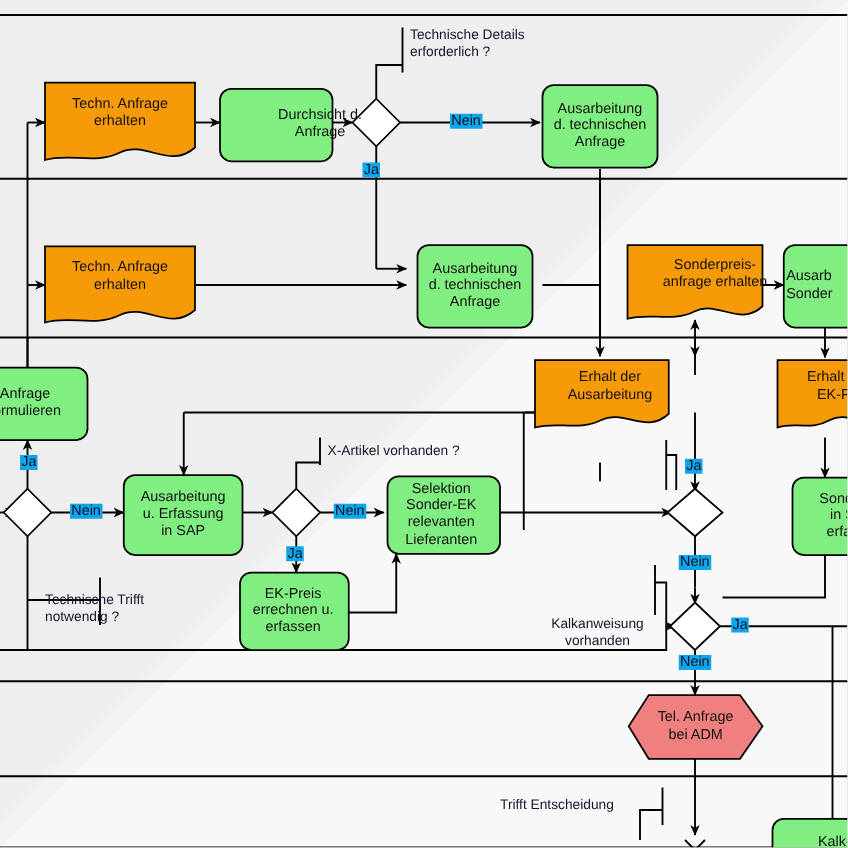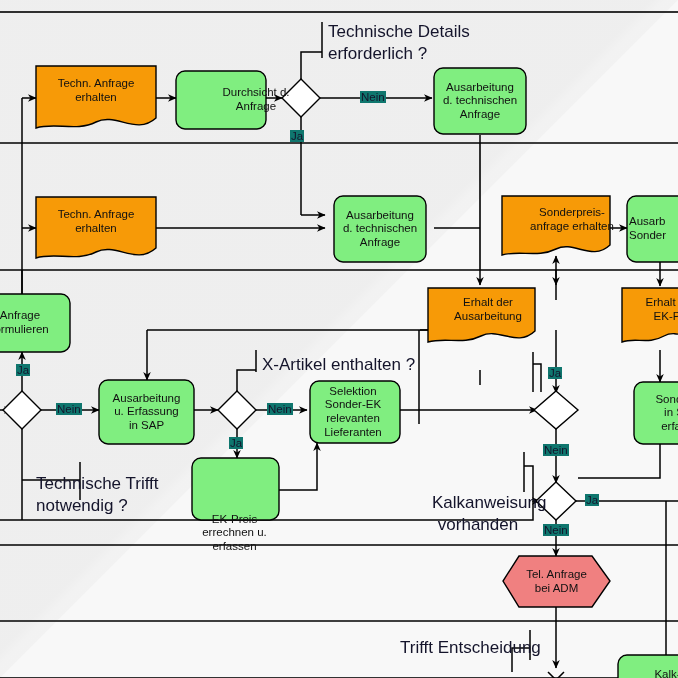--- a/index.html
+++ b/index.html
@@ -17,27 +17,27 @@
     text-align:center;
     line-height:1.18;
     white-space:pre;
     display:flex;align-items:center;justify-content:center;
     pointer-events:none;
   }
   .edgelbl{
     position:absolute;
     font-size:11.5px;
     color:#14142b;
-    background:#0f766e;
+    background:#0ea5e9;
     padding:0 1px;
     white-space:nowrap;
   }
   .annot{
     position:absolute;
-    font-size:17px;
+    font-size:11px;
     color:#14142b;
     white-space:pre;
     line-height:1.28;
   }
 </style>
 </head>
 <body>
 
 <div id="stage">
 
@@ -281,21 +281,21 @@
   <div class="nodelbl" style="left:516px;top:196px;width:112px;height:48px;">Sonderpreis-
 anfrage erhalten</div>
   <div class="nodelbl" style="left:629px;top:196px;width:70px;height:66px;text-align:left;justify-content:flex-start;">Ausarb
 Sonder</div>
 
   <div class="nodelbl" style="left:-30px;top:294px;width:100px;height:58px;">Anfrage
 formulieren</div>
   <div class="nodelbl" style="left:99px;top:380px;width:95px;height:64px;">Ausarbeitung
 u. Erfassung
 in SAP</div>
-  <div class="nodelbl" style="left:192px;top:458px;width:85px;height:62px;margin-top:44px;">EK-Preis
+  <div class="nodelbl" style="left:192px;top:458px;width:85px;height:62px;">EK-Preis
 errechnen u.
 erfassen</div>
   <div class="nodelbl" style="left:310px;top:381px;width:86px;height:62px;">Selektion
 Sonder-EK
 relevanten
 Lieferanten</div>
   <div class="nodelbl" style="left:428px;top:288px;width:120px;height:44px;">Erhalt der
 Ausarbeitung</div>
   <div class="nodelbl" style="left:622px;top:288px;width:90px;height:44px;">Erhalt d.
 EK-P</div>
@@ -303,21 +303,21 @@
 in S
 erfas</div>
   <div class="nodelbl" style="left:503px;top:556px;width:107px;height:51px;">Tel. Anfrage
 bei ADM</div>
   <div class="nodelbl" style="left:620px;top:655px;width:95px;height:40px;">Kalk-</div>
 
   <div class="annot" style="left:328px;top:21px;">Technische Details
 erforderlich ?</div>
   <div class="annot" style="left:36px;top:473px;">Technische Trifft
 notwendig ?</div>
-  <div class="annot" style="left:262px;top:354px;">X-Artikel enthalten ?</div>
+  <div class="annot" style="left:262px;top:354px;">X-Artikel vorhanden ?</div>
   <div class="annot" style="left:432px;top:444px;width:92px;text-align:center;margin-top:48px;">Kalkanweisung
 vorhanden</div>
   <div class="annot" style="left:400px;top:637px;">Trifft Entscheidung</div>
 
   <div class="edgelbl" style="left:360px;top:91px;">Nein</div>
   <div class="edgelbl" style="left:290px;top:130px;">Ja</div>
   <div class="edgelbl" style="left:16px;top:364px;">Ja</div>
   <div class="edgelbl" style="left:56px;top:403px;">Nein</div>
   <div class="edgelbl" style="left:229px;top:437px;">Ja</div>
   <div class="edgelbl" style="left:267px;top:403px;">Nein</div>

